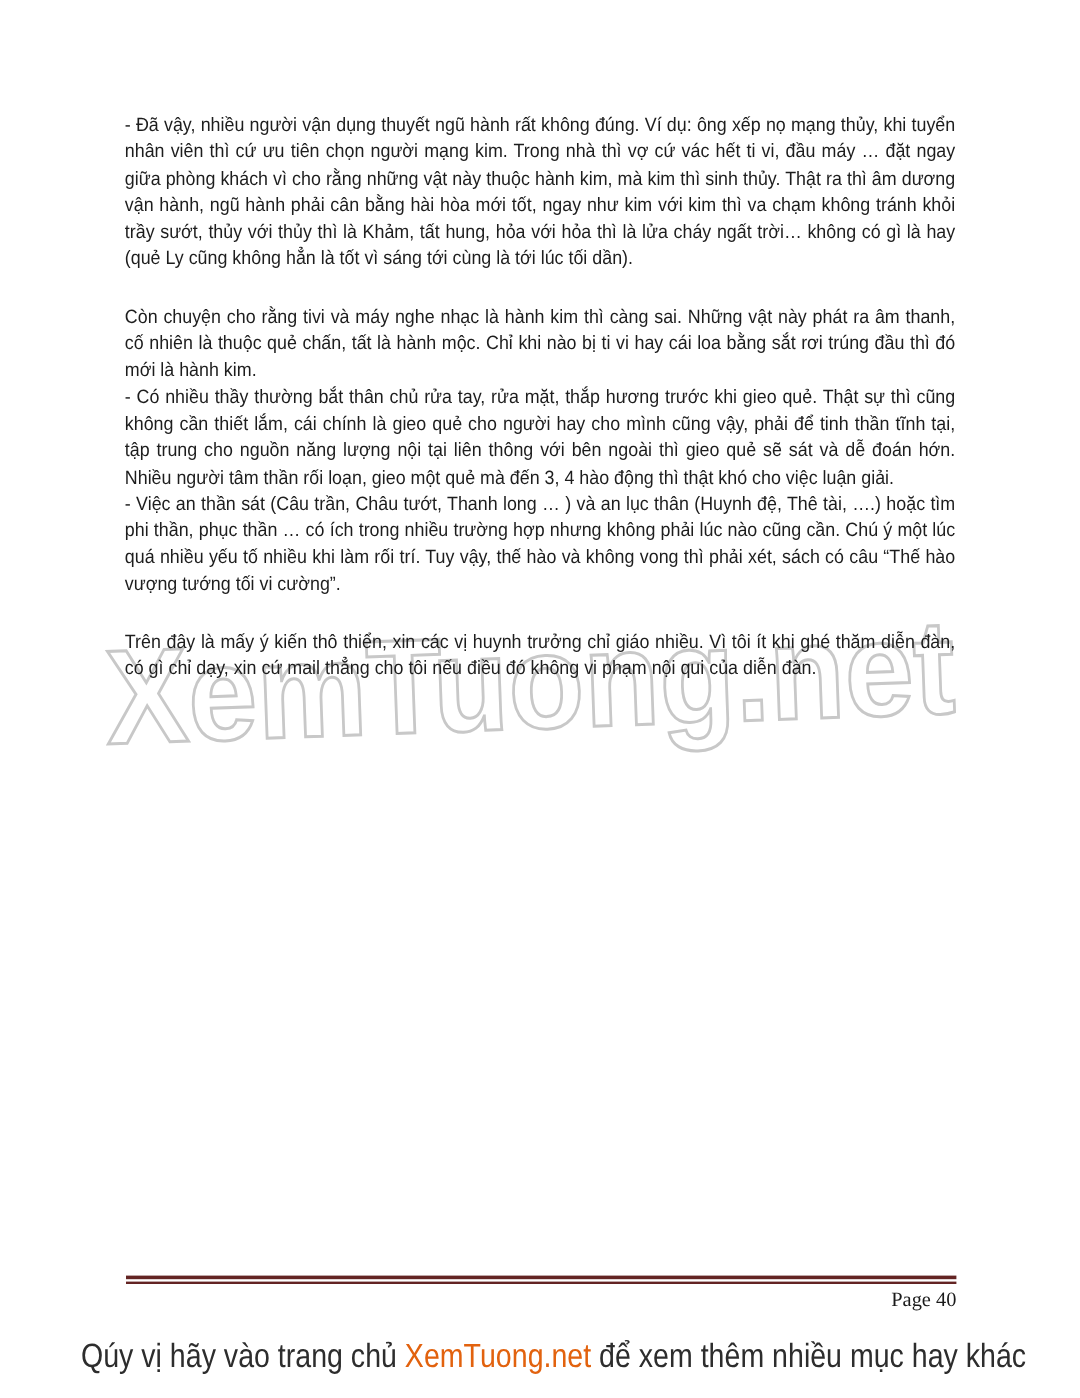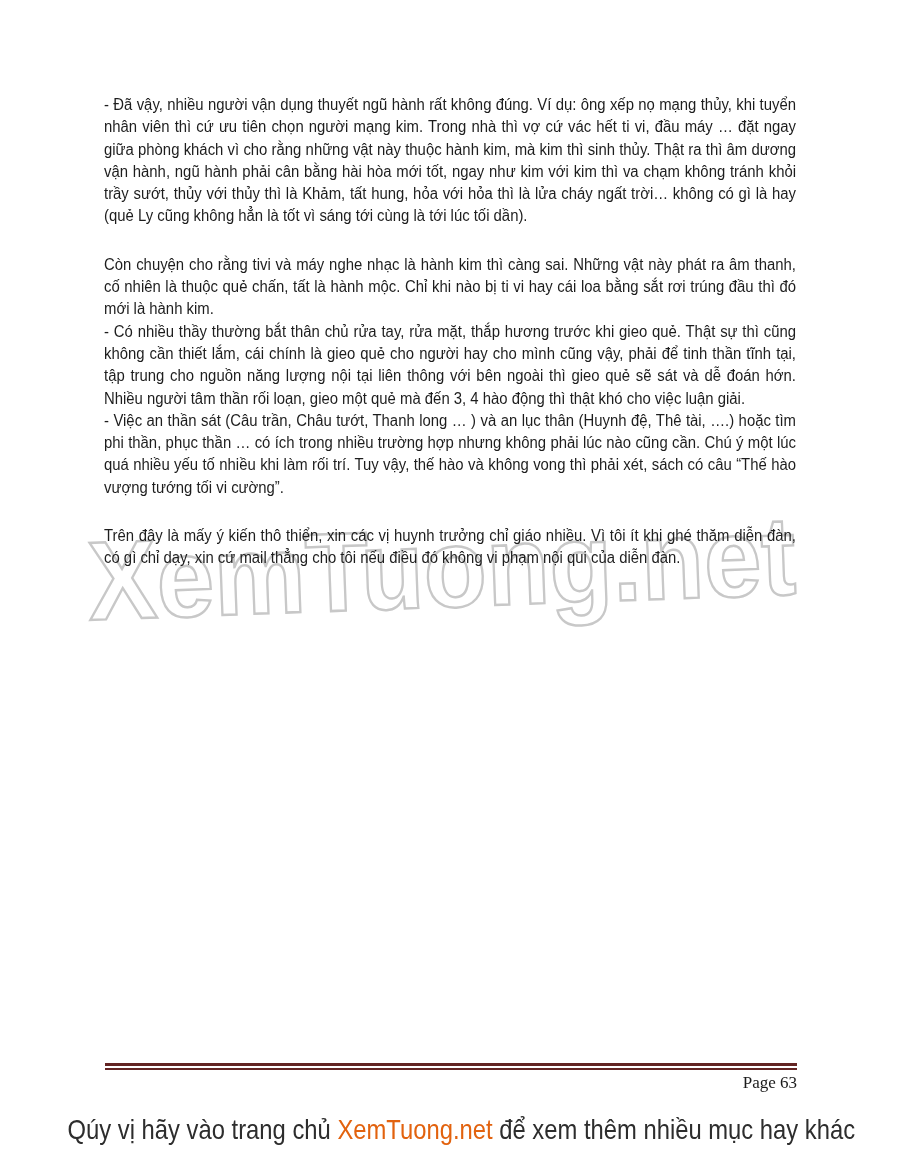--- a/index.html
+++ b/index.html
@@ -85,19 +85,19 @@
   <div class="content" style="color: rgb(29, 29, 29);">
       <p class="">- Đã vậy, nhiều người vận dụng thuyết ngũ hành rất không đúng. Ví dụ: ông xếp nọ mạng thủy, khi tuyển nhân viên thì cứ ưu tiên chọn người mạng kim. Trong nhà thì vợ cứ vác hết ti vi, đầu máy … đặt ngay giữa phòng khách vì cho rằng những vật này thuộc hành kim, mà kim thì sinh thủy. Thật ra thì âm dương vận hành, ngũ hành phải cân bằng hài hòa mới tốt, ngay như kim với kim thì va chạm không tránh khỏi trầy sướt, thủy với thủy thì là Khảm, tất hung, hỏa với hỏa thì là lửa cháy ngất trời… không có gì là hay (quẻ Ly cũng không hẳn là tốt vì sáng tới cùng là tới lúc tối dần).</p>
       <p class="gap">Còn chuyện cho rằng tivi và máy nghe nhạc là hành kim thì càng sai. Những vật này phát ra âm thanh, cố nhiên là thuộc quẻ chấn, tất là hành mộc. Chỉ khi nào bị ti vi hay cái loa bằng sắt rơi trúng đầu thì đó mới là hành kim.</p>
       <p class="">- Có nhiều thầy thường bắt thân chủ rửa tay, rửa mặt, thắp hương trước khi gieo quẻ. Thật sự thì cũng không cần thiết lắm, cái chính là gieo quẻ cho người hay cho mình cũng vậy, phải để tinh thần tĩnh tại, tập trung cho nguồn năng lượng nội tại liên thông với bên ngoài thì gieo quẻ sẽ sát và dễ đoán hớn. Nhiều người tâm thần rối loạn, gieo một quẻ mà đến 3, 4 hào động thì thật khó cho việc luận giải.</p>
       <p class="">- Việc an thần sát (Câu trần, Châu tướt, Thanh long … ) và an lục thân (Huynh đệ, Thê tài, ….) hoặc tìm phi thần, phục thần … có ích trong nhiều trường hợp nhưng không phải lúc nào cũng cần. Chú ý một lúc quá nhiều yếu tố nhiều khi làm rối trí. Tuy vậy, thế hào và không vong thì phải xét, sách có câu “Thế hào vượng tướng tối vi cường”.</p>
       <p class="gap">Trên đây là mấy ý kiến thô thiển, xin các vị huynh trưởng chỉ giáo nhiều. Vì tôi ít khi ghé thăm diễn đàn, có gì chỉ dạy, xin cứ mail thẳng cho tôi nếu điều đó không vi phạm nội qui của diễn đàn.</p>
     </div>
 
   <div class="footer-rule" style="border-color: rgb(99, 36, 35);"></div>
 
-  <div class="page-number">Page 63</div>
+  <div class="page-number">Page 40</div>
 
   <div class="banner" style="color: rgb(45, 45, 45);">
     <span>Qúy vị hãy vào trang chủ </span><span style="color: rgb(226, 98, 14);">XemTuong.net</span><span> để xem thêm nhiều mục hay khác</span>
   </div>
 
 </div>
 
 </body></html>

